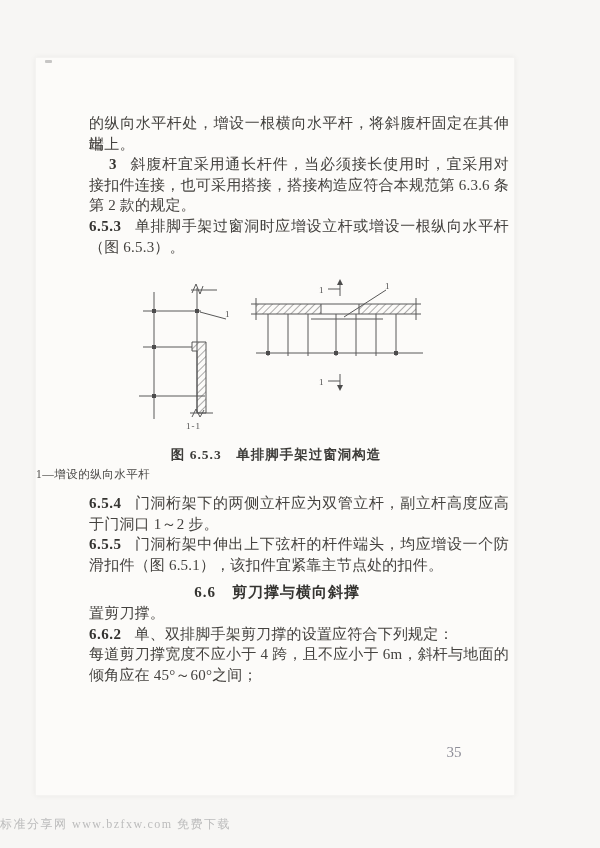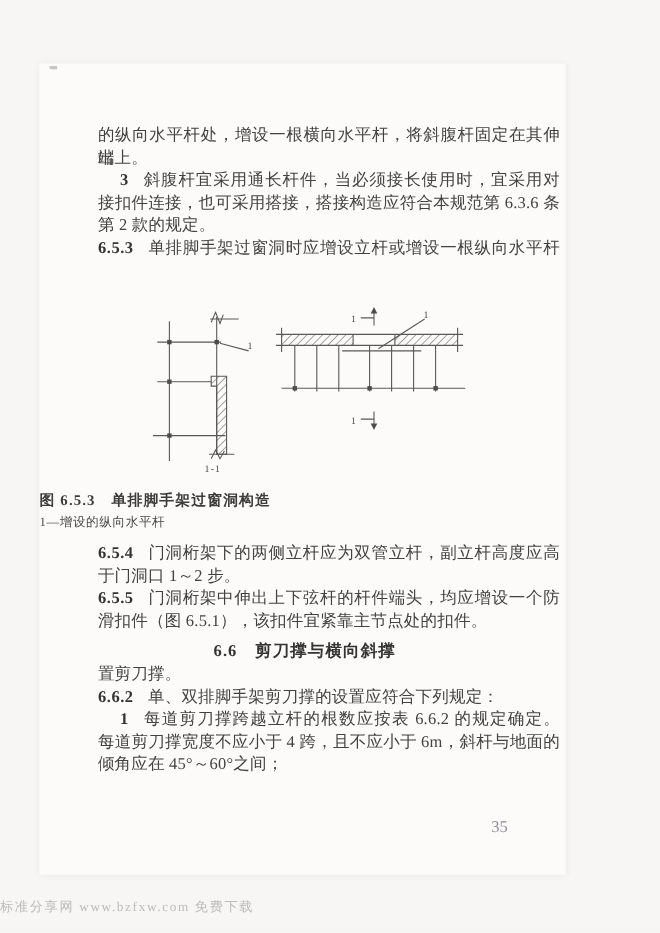--- a/index.html
+++ b/index.html
@@ -43,21 +43,21 @@
     margin-top:7px;
     position:relative;left:-22px;
     letter-spacing:1px;
   }
   .figure-area{
     position:absolute;left:80px;top:218px;width:340px;height:165px;
   }
   .figure-area svg{display:block;}
   .fig-caption{
     position:absolute;left:0;top:388px;width:480px;
-    text-align:left;font-size:13.5px;font-weight:bold;color:#3d3c39;
+    text-align:center;font-size:13.5px;font-weight:bold;color:#3d3c39;
     letter-spacing:1px;
   }
   .fig-legend{
     position:absolute;left:0;top:409px;width:480px;
     text-align:left;font-size:11.5px;color:#4a4946;
     letter-spacing:.5px;
   }
   .page-number{
     position:absolute;left:398px;top:686px;width:40px;
     font-size:15px;color:#8e8e98;text-align:center;
@@ -79,20 +79,21 @@
   <div class="page">
     <div class="corner-mark"></div>
 
     <div class="textblock top" id="text-top">
         <div class="tline just"><span>的纵向水平杆处，增设一根横向水平杆，将斜腹杆固定在其伸出</span></div>
         <div class="tline"><span>端上。</span></div>
         <div class="tline just ind"><b class="num">3</b><span>斜腹杆宜采用通长杆件，当必须接长使用时，宜采用对</span></div>
         <div class="tline just"><span>接扣件连接，也可采用搭接，搭接构造应符合本规范第 6.3.6 条</span></div>
         <div class="tline"><span>第 2 款的规定。</span></div>
         <div class="tline just"><b class="num">6.5.3</b><span>单排脚手架过窗洞时应增设立杆或增设一根纵向水平杆</span></div>
+        <div class="tline"><span>（图 6.5.3）。</span></div>
       </div>
 
     <div class="figure-area">
       <svg width="340" height="165" viewBox="0 0 340 165">
         <defs>
           <pattern id="hatch" width="5" height="5" patternUnits="userSpaceOnUse" patternTransform="rotate(45)">
             <line x1="0" y1="0" x2="0" y2="5" stroke="#5c5c5c" stroke-width="1"></line>
           </pattern>
         </defs>
 
@@ -176,21 +177,20 @@
     <div class="fig-legend">1—增设的纵向水平杆</div>
 
     <div class="textblock bottom" id="text-bottom">
         <div class="tline just"><b class="num">6.5.4</b><span>门洞桁架下的两侧立杆应为双管立杆，副立杆高度应高</span></div>
         <div class="tline"><span>于门洞口 1～2 步。</span></div>
         <div class="tline just"><b class="num">6.5.5</b><span>门洞桁架中伸出上下弦杆的杆件端头，均应增设一个防</span></div>
         <div class="tline"><span>滑扣件（图 6.5.1），该扣件宜紧靠主节点处的扣件。</span></div>
         <div class="tline heading"><span>6.6　剪刀撑与横向斜撑</span></div>
         <div class="tline"><span>置剪刀撑。</span></div>
         <div class="tline"><b class="num">6.6.2</b><span>单、双排脚手架剪刀撑的设置应符合下列规定：</span></div>
-        <div class="tline just ind"><b class="num">1</b><span>每道剪刀撑跨越立杆的根数应按表 6.6.2 的规定确定。</span></div>
         <div class="tline just"><span>每道剪刀撑宽度不应小于 4 跨，且不应小于 6m，斜杆与地面的</span></div>
         <div class="tline"><span>倾角应在 45°～60°之间；</span></div>
       </div>
 
     <div class="page-number">35</div>
   </div>
 
   <div class="watermark">标准分享网 www.bzfxw.com 免费下载</div>
 </div>
 

